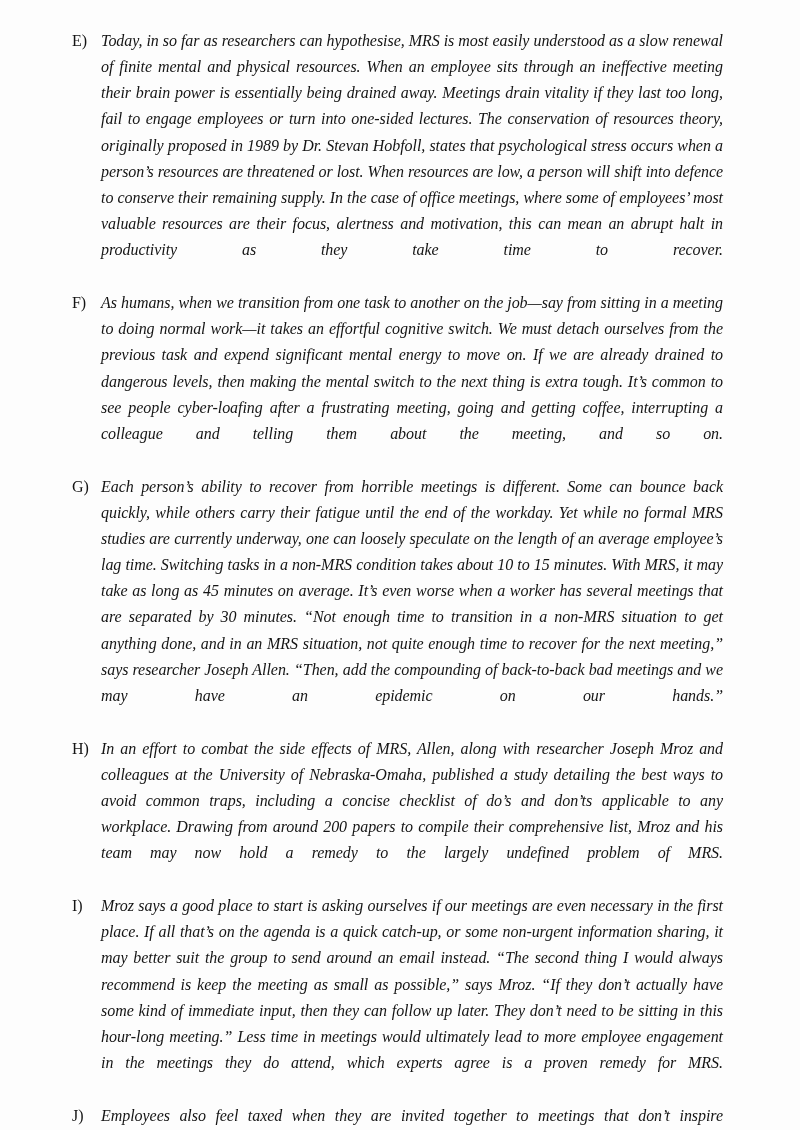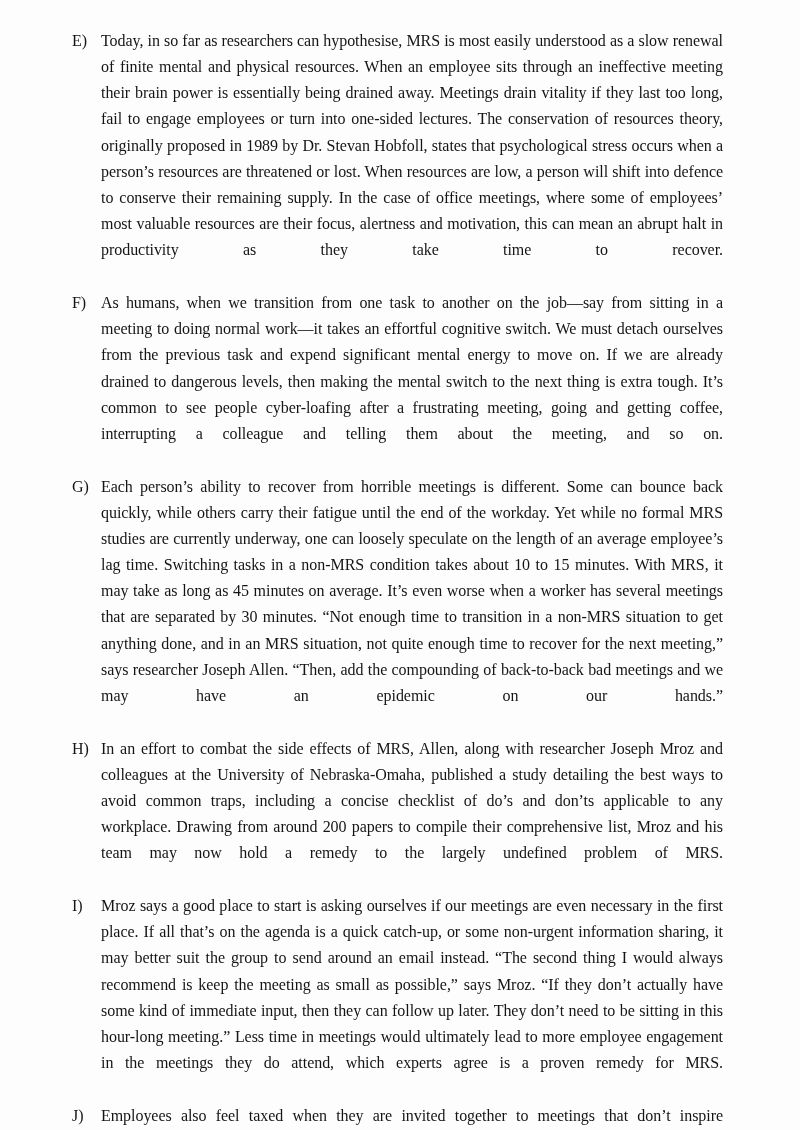--- a/index.html
+++ b/index.html
@@ -45,20 +45,21 @@
     position: absolute;
     left: 0;
     top: 0;
     width: 22px;
     text-align: left;
     font-size: 16.0px;
     line-height: 26.15px;
   }
   .para-text {
     display: block;
+    font-style: italic;
   }
   
   .para-text::after {
     content: "";
     display: inline-block;
     width: 100%;
   }
 </style>
 </head>
 <body>

